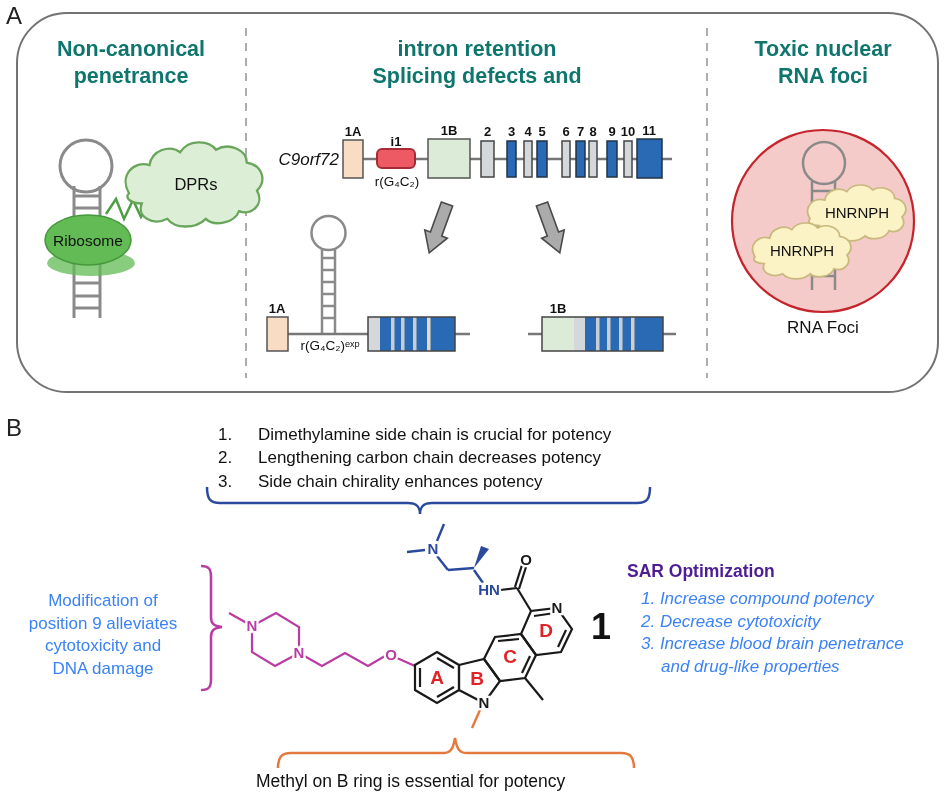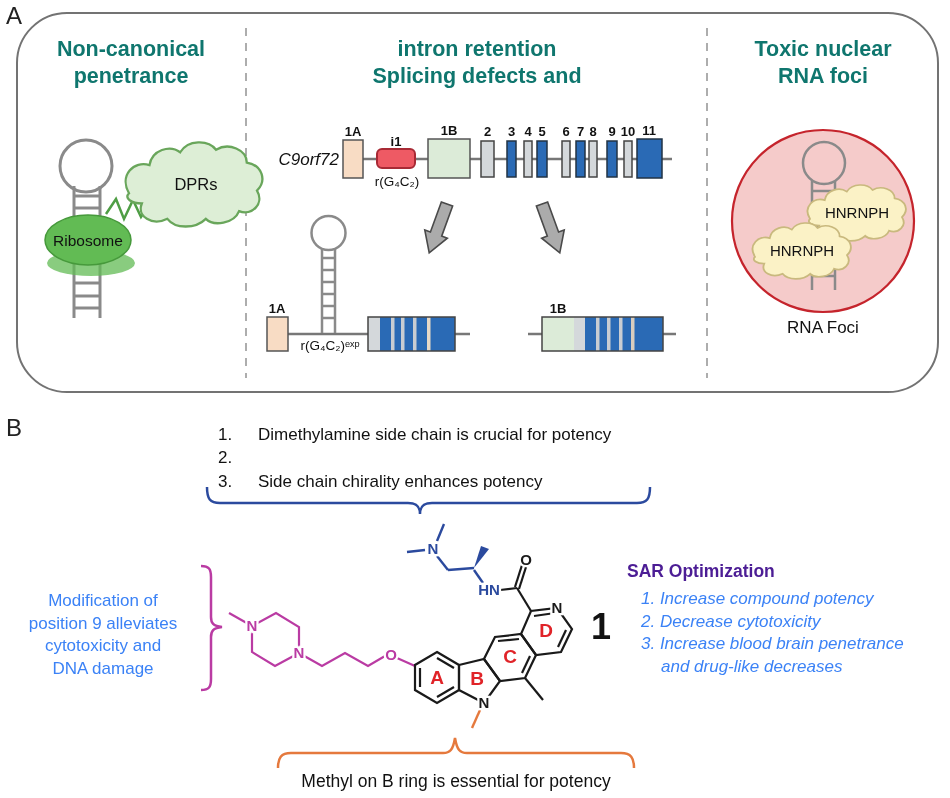--- a/index.html
+++ b/index.html
@@ -12,21 +12,21 @@
   .notes{font-size:17px;line-height:23.4px;color:#111;}
   .note-row{display:flex;}
   .note-row .num{width:24px;flex:none;}
   .note-row .txt{margin-left:16px;white-space:nowrap;}
   .left-note{font-size:17px;line-height:22.5px;text-align:center;color:#3b82f6;}
   .sar-title{font-size:17.5px;font-weight:bold;color:#4c1d95;}
   .sar-items{font-size:17px;line-height:22.5px;margin-top:6px;color:#3b82f6;font-style:italic;}
   .sar-items div{white-space:nowrap;}
   .sar-items div:last-child{margin-left:20px;}
   .compound-num{font-size:36px;font-weight:bold;color:#111;}
-  .bottom-note{font-size:17.5px;text-align:center;color:#111;}
+  .bottom-note{font-size:17.5px;color:#111;}
   
   text{font-family:"Liberation Sans","DejaVu Sans",sans-serif;}
   .sv-label{font-size:13px;font-weight:bold;fill:#111;}
   .sv-sub{font-size:13.5px;fill:#111;}
   .gene-name{font-size:17px;font-style:italic;fill:#111;}
   .atom{font-size:15px;font-weight:bold;paint-order:stroke fill;stroke:#fff;stroke-width:4.5px;}
   .atom-k{fill:#1a1a1a;}
   .atom-b{fill:#2B4A9E;}
   .atom-m{fill:#BA3BA3;}
   .ring-label{font-size:19px;font-weight:bold;fill:#E02328;paint-order:stroke fill;stroke:#fff;stroke-width:3px;text-anchor:middle;}
@@ -240,39 +240,40 @@
   <div>RNA foci</div>
 </div>
 
 <div class="abs notes" style="left:218px;top:423px;">
   <div class="note-row">
     <span class="num">1.</span>
     <span class="txt">Dimethylamine side chain is crucial for potency</span>
   </div>
   <div class="note-row">
     <span class="num">2.</span>
+    <span class="txt">Lengthening carbon chain decreases potency</span>
   </div>
   <div class="note-row">
     <span class="num">3.</span>
     <span class="txt">Side chain chirality enhances potency</span>
   </div>
 </div>
 
 <div class="abs left-note" style="left:17px;top:590px;width:172px;">
   <div>Modification of</div>
   <div>position 9 alleviates</div>
   <div>cytotoxicity and</div>
   <div>DNA damage</div>
 </div>
 
 <div class="abs" style="left:627px;top:561px;">
   <div class="sar-title">SAR Optimization</div>
   <div class="sar-items" style="margin-left:14px;">
     <div>1. Increase compound potency</div>
     <div>2. Decrease cytotoxicity</div>
     <div>3. Increase blood brain penetrance</div>
-    <div>and drug-like decreases</div>
+    <div>and drug-like properties</div>
   </div>
 </div>
 
 <div class="abs compound-num" style="left:591px;top:606px;">1</div>
 
 <div class="abs bottom-note" style="left:256px;top:771px;width:400px;">Methyl on B ring is essential for potency</div>
 
 </body></html>

